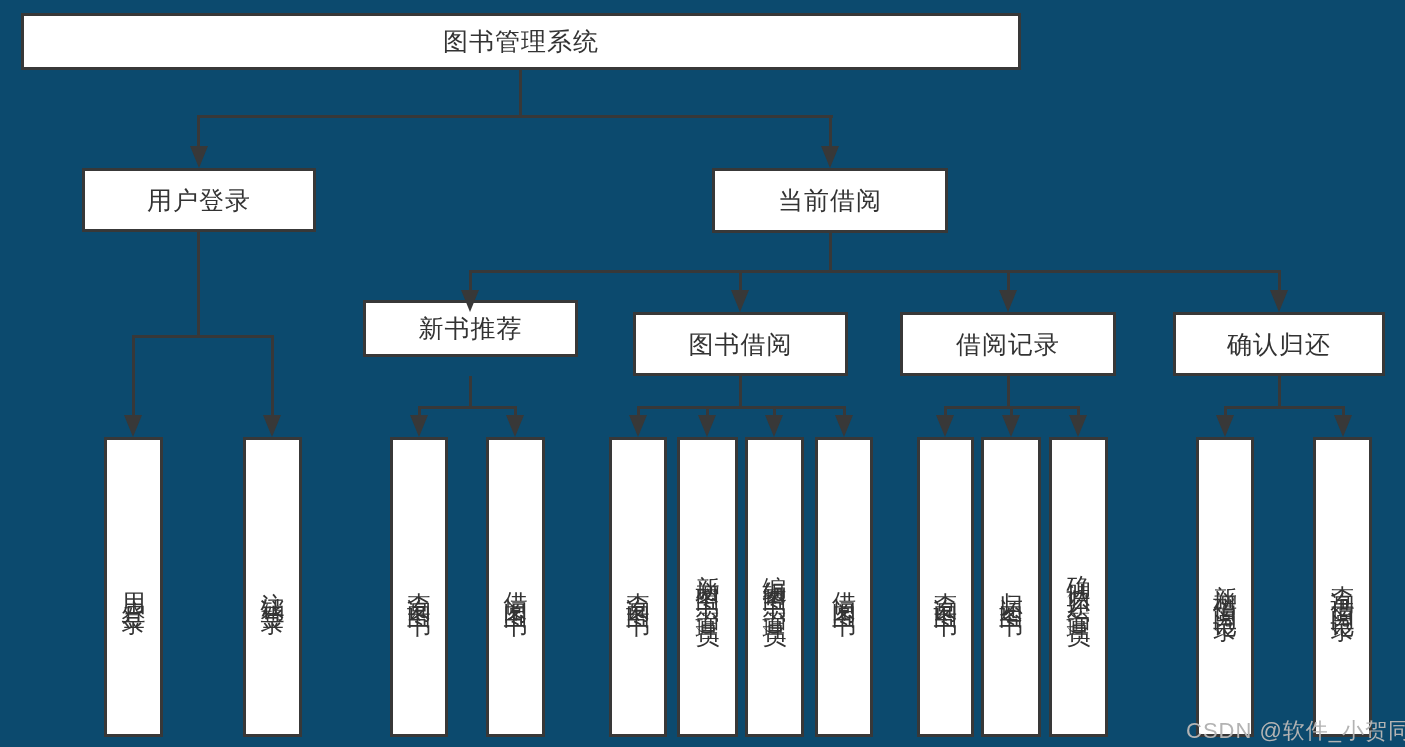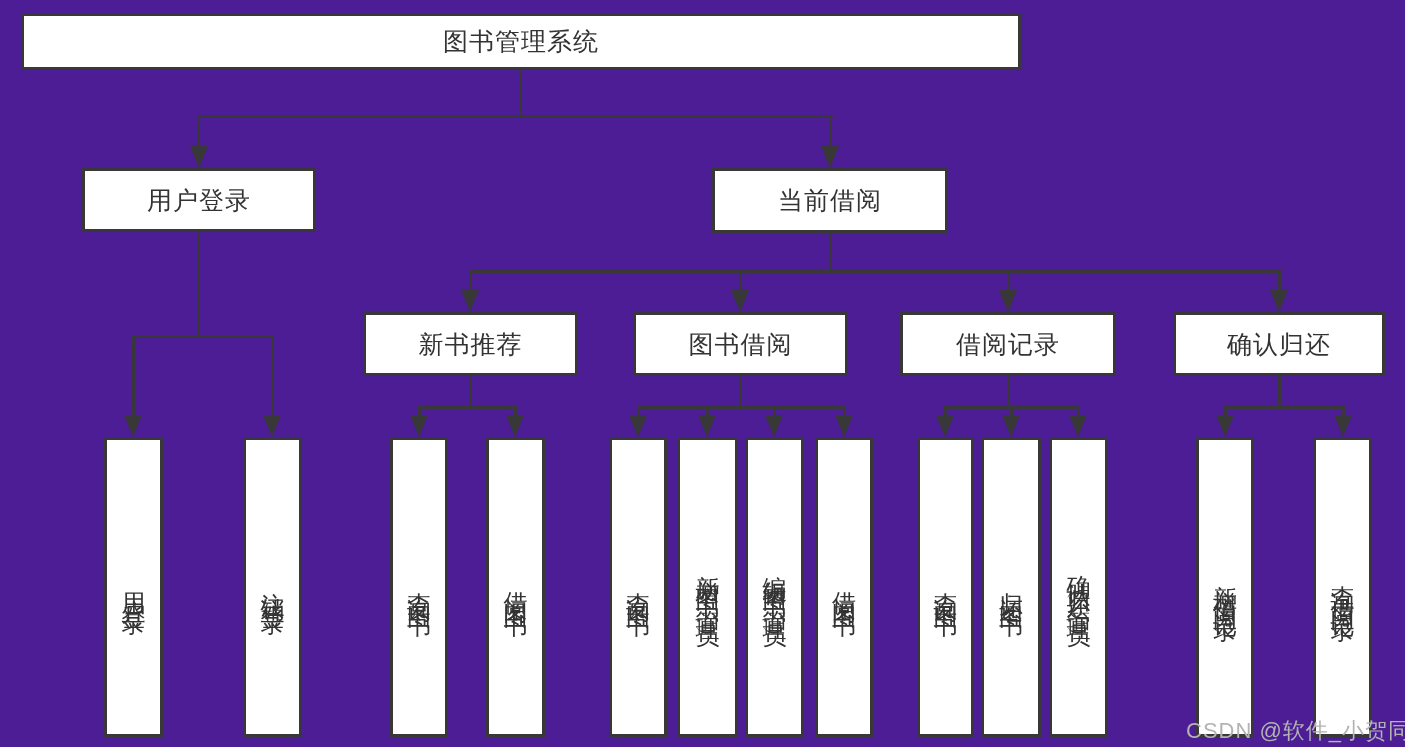--- a/index.html
+++ b/index.html
@@ -1,21 +1,21 @@
 <!DOCTYPE html>
 <html><head>
 <meta charset="utf-8">
 <style>
   * { margin: 0; padding: 0; box-sizing: border-box; }
   html, body { background: #ffffff; }
   #canvas {
     position: relative;
     width: 1405px;
     height: 747px;
-    background: #4c1d95;
+    background: #0c4a6e;
     font-family: "Liberation Sans", sans-serif;
     overflow: hidden;
   }
   .node {
     position: absolute;
     border: 3px solid #383838;
     background: #ffffff;
     display: flex;
     align-items: center;
     justify-content: center;
@@ -61,21 +61,21 @@
 <body>
 
 <div id="canvas">
 
   <div class="node" style="left:21px;top:13px;width:1000px;height:57px">图书管理系统</div>
 
   <div class="node" style="left:82px;top:168px;width:234px;height:64px">用户登录</div>
 
   <div class="node" style="left:712px;top:168px;width:236px;height:65px">当前借阅</div>
 
-  <div class="node" style="left:363px;top:312px;width:215px;height:64px">新书推荐</div>
+  <div class="node" style="left:363px;top:300px;width:215px;height:57px">新书推荐</div>
 
   <div class="node" style="left:633px;top:312px;width:215px;height:64px">图书借阅</div>
 
   <div class="node" style="left:900px;top:312px;width:216px;height:64px">借阅记录</div>
 
   <div class="node" style="left:1173px;top:312px;width:212px;height:64px">确认归还</div>
 
   <div class="node leaf" style="left:104px;top:437px;width:59px;height:300px">用户登录</div>
 
   <div class="node leaf" style="left:243px;top:437px;width:59px;height:300px">注销登录</div>

